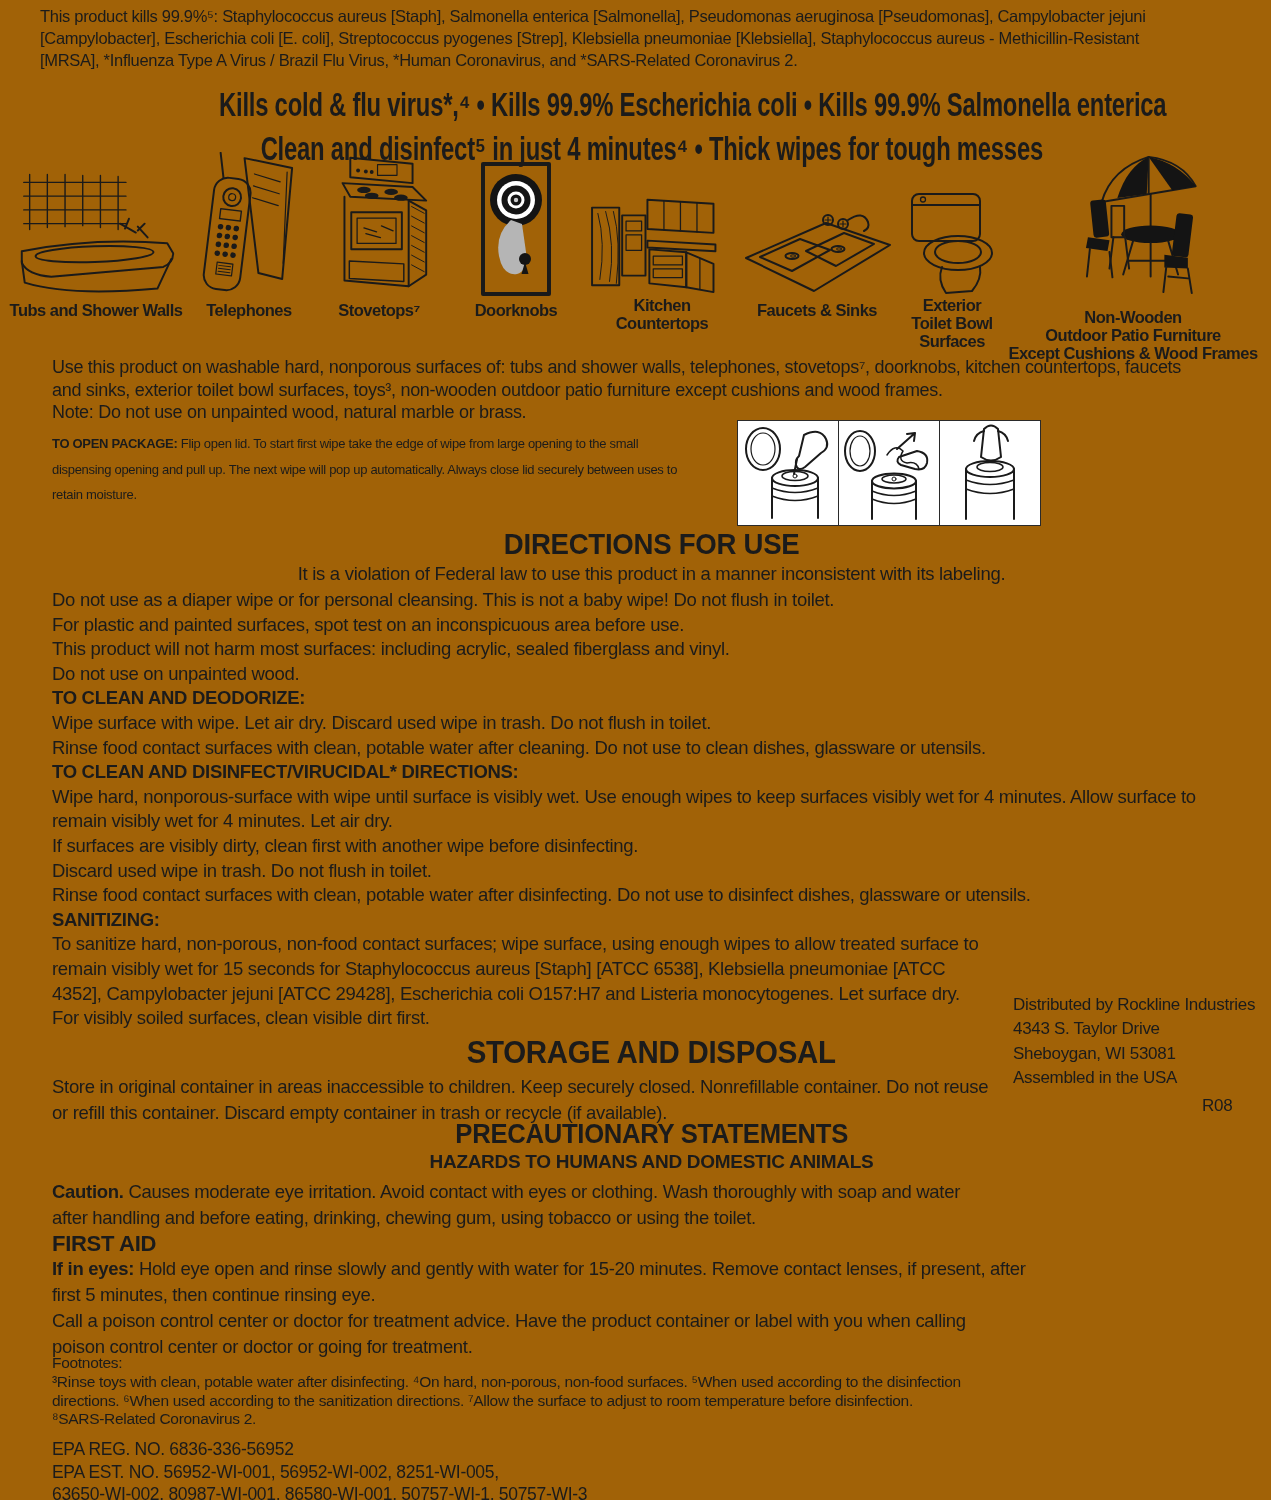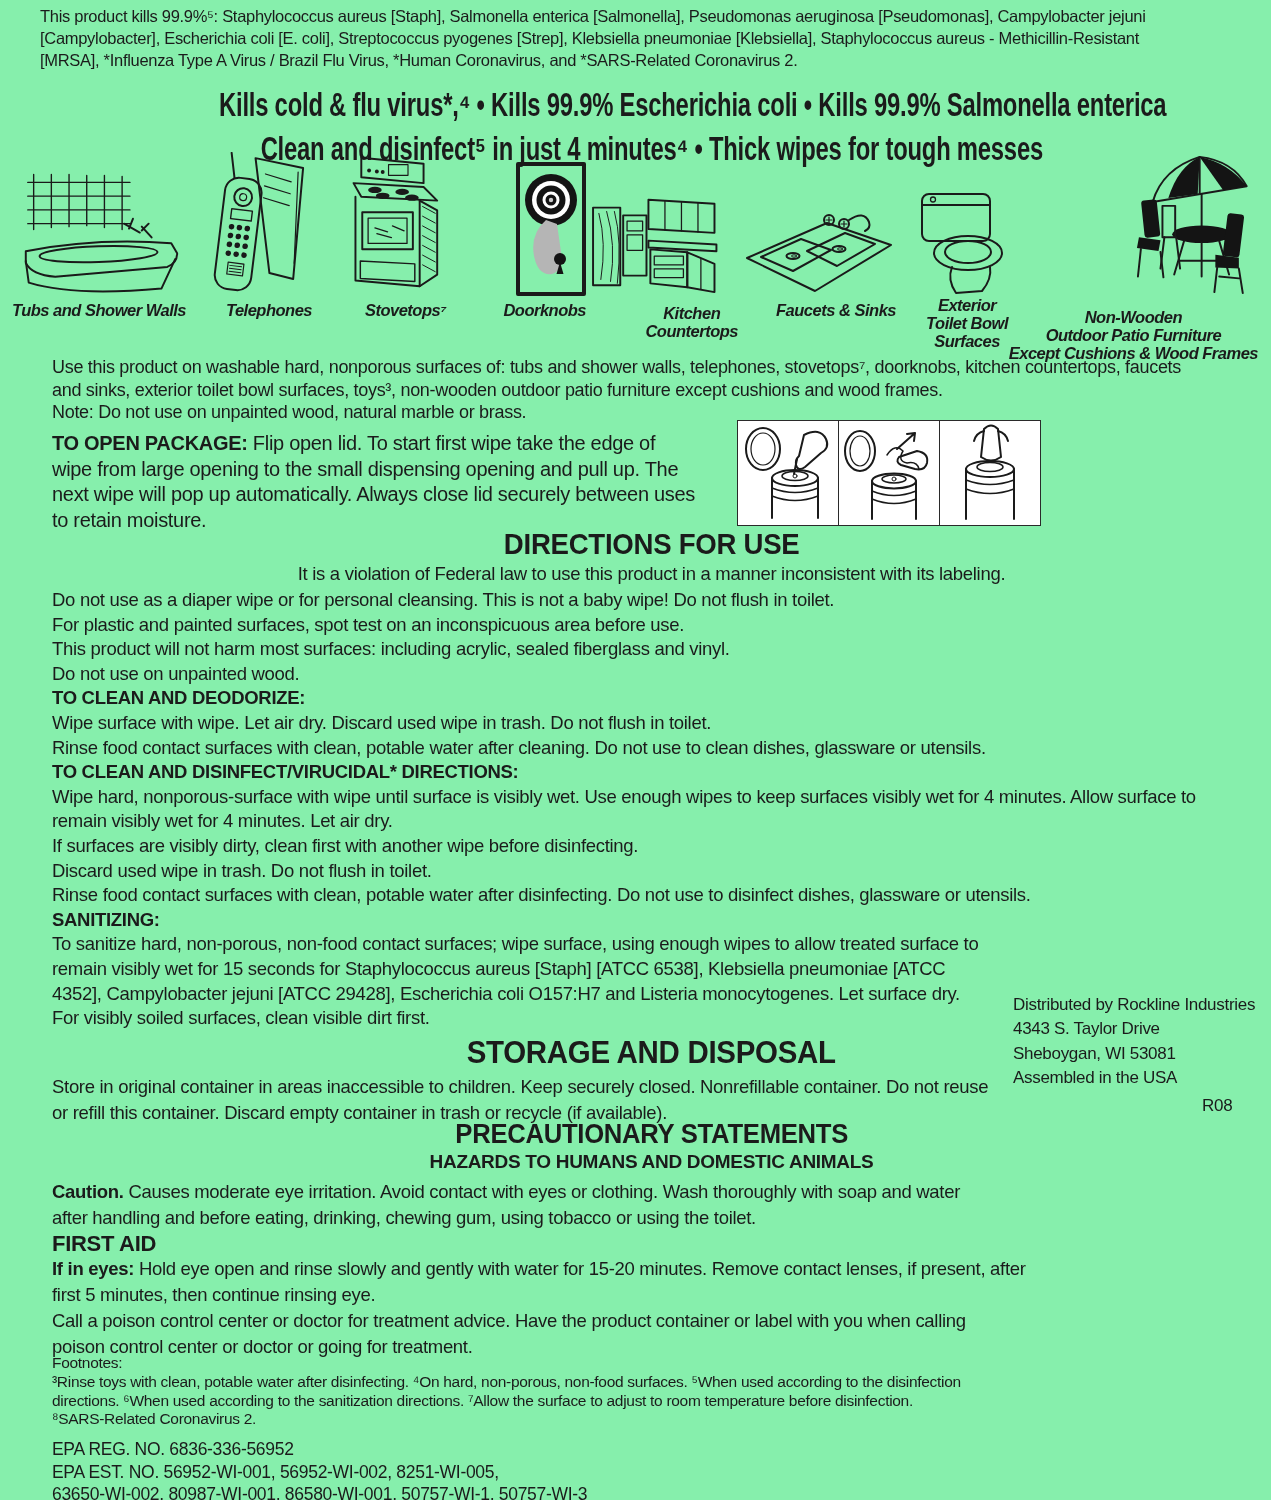--- a/index.html
+++ b/index.html
@@ -1,35 +1,35 @@
 <!DOCTYPE html>
 <html><head>
 <meta charset="utf-8">
 <style>
   html,body{margin:0;padding:0;background:#fff;}
-  .page{position:relative;width:1271px;height:1500px;background:#86efac;overflow:hidden;
+  .page{position:relative;width:1271px;height:1500px;background:#a16207;overflow:hidden;
         color:#1b1b1b;font-family:"Liberation Sans","DejaVu Sans",sans-serif;letter-spacing:-0.3px;}
   .abs{position:absolute;}
   .nowrap{white-space:nowrap;}
   .b{font-weight:bold;}
   .center{width:1271px;text-align:center;left:16px;}
   .hcond{display:inline-block;white-space:nowrap;transform-origin:50% 50%;font-weight:bold;}
   .sx70{transform:scaleX(.70);}
   .sx92{transform:scaleX(.92);}
   .sx95{transform:scaleX(.95);}
   #kills{left:40px;top:5px;font-size:16.5px;line-height:22px;}
   #headline{top:82px;font-size:34px;line-height:44px;}
   #icons{left:6px;top:178px;width:1260px;display:flex;}
-  .icell{display:flex;flex-direction:column;align-items:flex-end;font-style:italic;}
+  .icell{display:flex;flex-direction:column;align-items:center;}
   .ibox{height:118px;display:flex;align-items:flex-end;justify-content:center;}
   .ilabel{margin-top:5px;font-weight:bold;font-size:16.5px;line-height:18px;text-align:center;
           letter-spacing:-0.5px;white-space:nowrap;}
   svg{stroke:#1a1a1a;fill:none;stroke-width:2;stroke-linecap:round;stroke-linejoin:round;}
   #usage{left:52px;top:356px;width:1150px;font-size:18px;line-height:22.5px;}
-  #openpkg{left:52px;top:431px;width:645px;font-size:20px;line-height:25.5px;}
+  #openpkg{left:52px;top:431px;width:645px;font-size:13px;line-height:25.5px;}
   #canister{left:737px;top:420px;display:flex;}
   .panel{width:100px;height:104px;border:1.5px solid #2a2a2a;background:#fff;}
   .panel + .panel{border-left:none;}
   #dir-head{top:527px;font-size:30px;}
   #violation{top:563px;font-size:18.5px;}
   #dir-body{left:52px;top:588px;width:1195px;font-size:18.5px;line-height:24.6px;}
   .dline.narrow{max-width:930px;}
   #distributor{left:1013px;top:993px;font-size:17px;line-height:24.4px;}
   #r08{left:1202px;top:1096px;font-size:17px;}
   #storage-head{top:1035px;font-size:31px;}
@@ -170,21 +170,21 @@
           <path d="M60,48 L130,52 L130,59 L60,55 Z"></path>
           <path d="M62,57 L100,60 L100,96 L62,92 Z"></path>
           <rect x="66" y="64" width="30" height="9" stroke-width="1.3"></rect>
           <rect x="66" y="77" width="30" height="9" stroke-width="1.3"></rect>
           <path d="M100,60 L128,72 L128,101 L100,96 Z"></path>
           <path stroke-width="1.3" d="M114,67 L114,98"></path>
         </svg>
       </div>
       <div>
 
-      <div class="ilabel" style="margin-top:8px">Kitchen</div>
+      <div class="ilabel" style="margin-top:0">Kitchen</div>
           <div class="ilabel" style="margin-top:0">Countertops</div>
         </div>
     </div>
 
     <div class="icell" style="width:158px">
       <div class="ibox">
         <svg width="155" height="86" viewBox="0 0 155 86">
           <path d="M6,48 L86,13 L150,35 L74,81 Z"></path>
           <path d="M20,47 L60,29 L90,40 L52,61 Z"></path>
           <path d="M66,41 L104,23 L134,34 L96,56 Z"></path>

